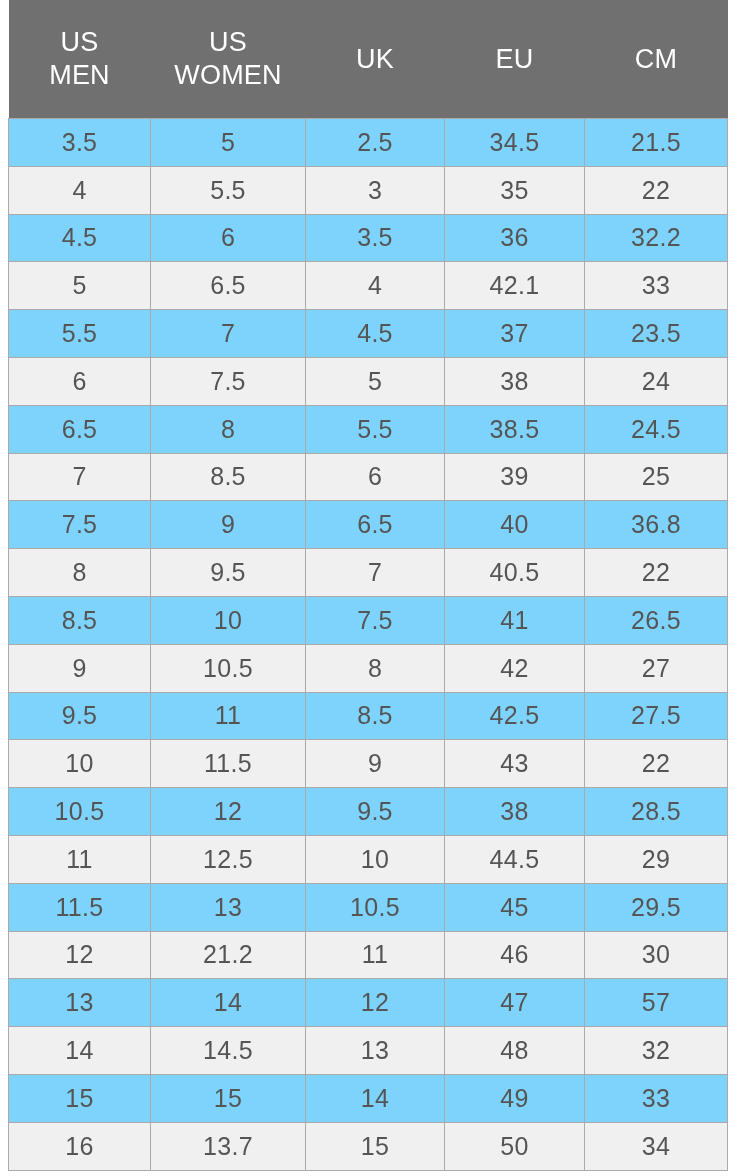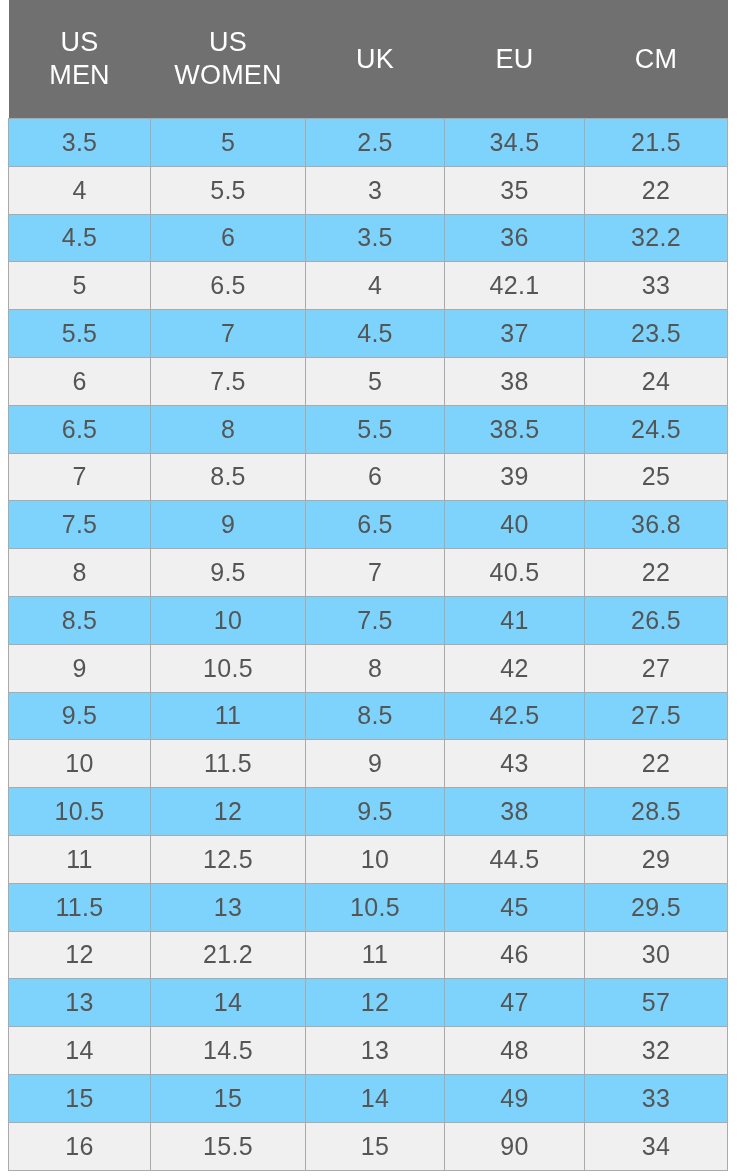--- a/index.html
+++ b/index.html
@@ -234,20 +234,20 @@
         </tr>
         <tr class="row-odd">
           <td>15</td>
           <td>15</td>
           <td>14</td>
           <td>49</td>
           <td>33</td>
         </tr>
         <tr class="row-even">
           <td>16</td>
-          <td>15.5</td>
+          <td>13.7</td>
           <td>15</td>
-          <td>90</td>
+          <td>50</td>
           <td>34</td>
         </tr>
       </tbody>
   </table>
 </div>
 
 </body></html>

